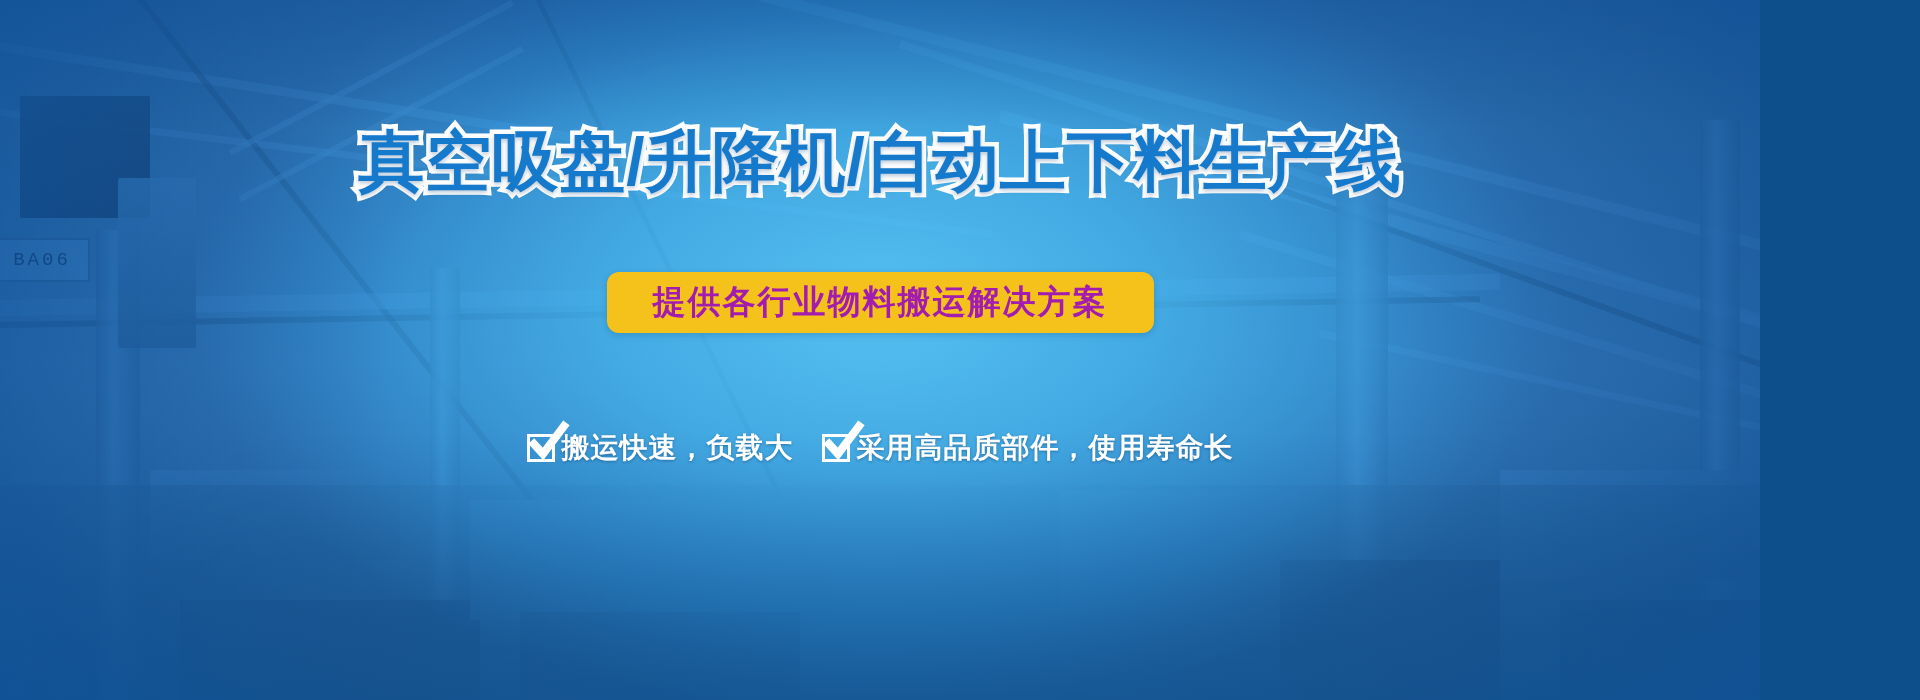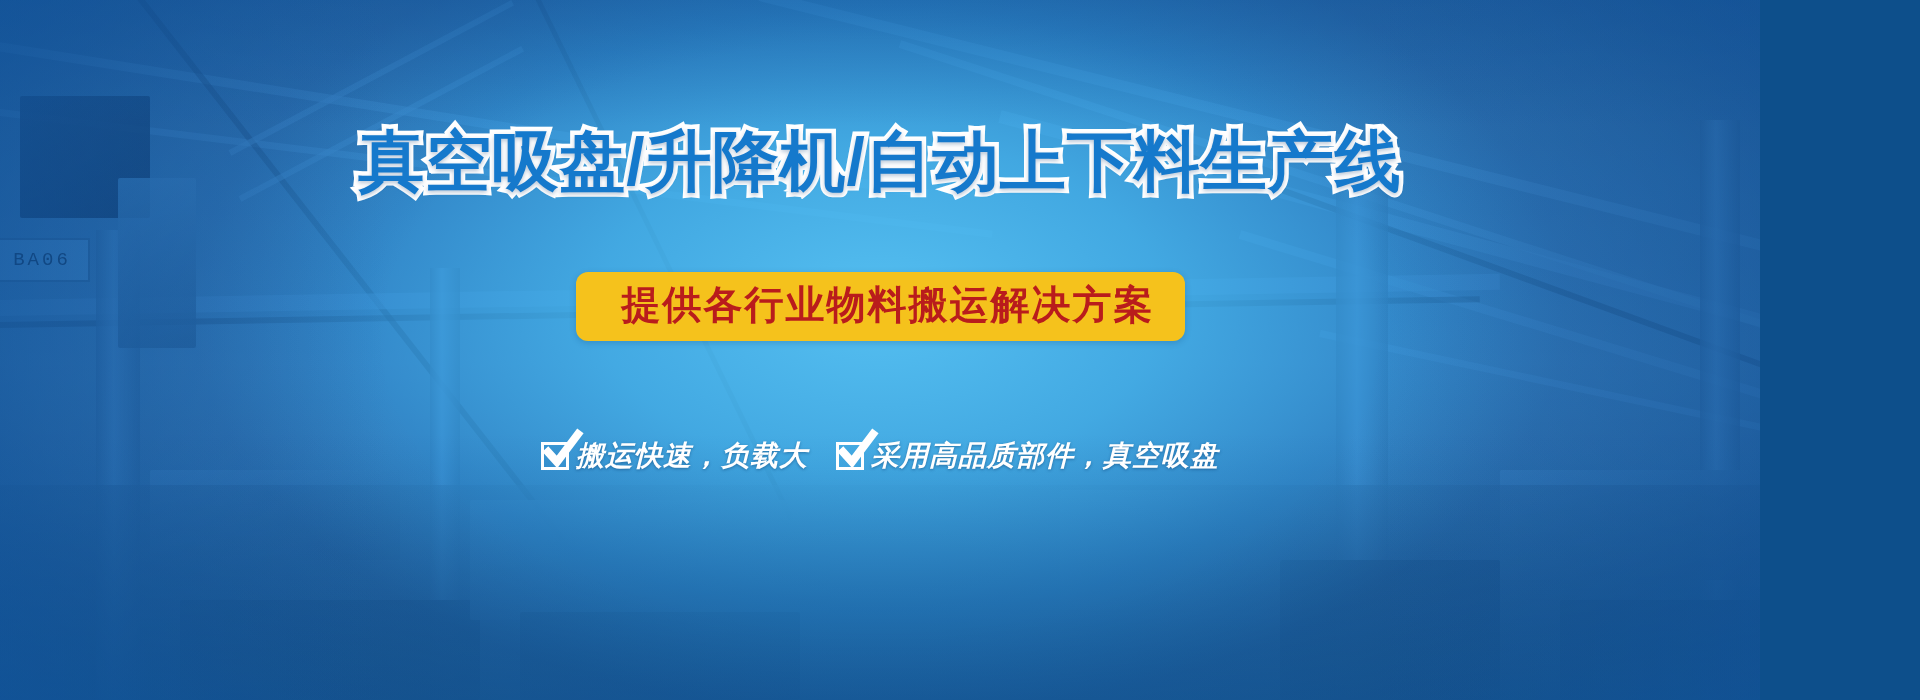--- a/index.html
+++ b/index.html
@@ -145,44 +145,43 @@
     -webkit-text-stroke: 9px #ffffff;
     paint-order: stroke fill;
     text-shadow:
       0 2px 4px rgba(10,60,115,.30);
   }
 
   
   .badge {
     margin-top: 34px;
     background: #f5c21c;
-    color: #b91c1c;
-    font-size: 39px;
+    color: #a21caf;
+    font-size: 33px;
     font-weight: bold;
     letter-spacing: 2px;
-    padding: 9px 30px 11px 46px;
+    padding: 9px 46px 11px 46px;
     border-radius: 12px;
     white-space: nowrap;
     line-height: 1.25;
     box-shadow: 0 2px 6px rgba(8,55,105,.22);
   }
 
   
   .features {
     margin-top: 96px;
     display: flex;
     align-items: center;
     gap: 28px;
     white-space: nowrap;
   }
   .feature {
     display: flex;
     align-items: center;
     gap: 7px;
-    font-style: italic;
   }
   .check-icon {
     position: relative;
     width: 28px;
     height: 28px;
     flex: 0 0 28px;
     border: 3px solid #ffffff;
     box-sizing: border-box;
   }
   .check-icon svg {
@@ -269,19 +268,19 @@
         </span>
         <span class="feature-label">搬运快速，负载大</span>
       </div>
 
       <div class="feature">
         <span class="check-icon">
           <svg viewBox="0 0 38 38" aria-hidden="true">
             <path d="M5 19 L14 29 L35 1" fill="none" stroke="#ffffff" stroke-width="8" stroke-linecap="square" stroke-linejoin="miter"></path>
           </svg>
         </span>
-        <span class="feature-label">采用高品质部件，真空吸盘</span>
+        <span class="feature-label">采用高品质部件，使用寿命长</span>
       </div>
 
 
     </div>
   </div>
 </div>
 
 </body></html>

